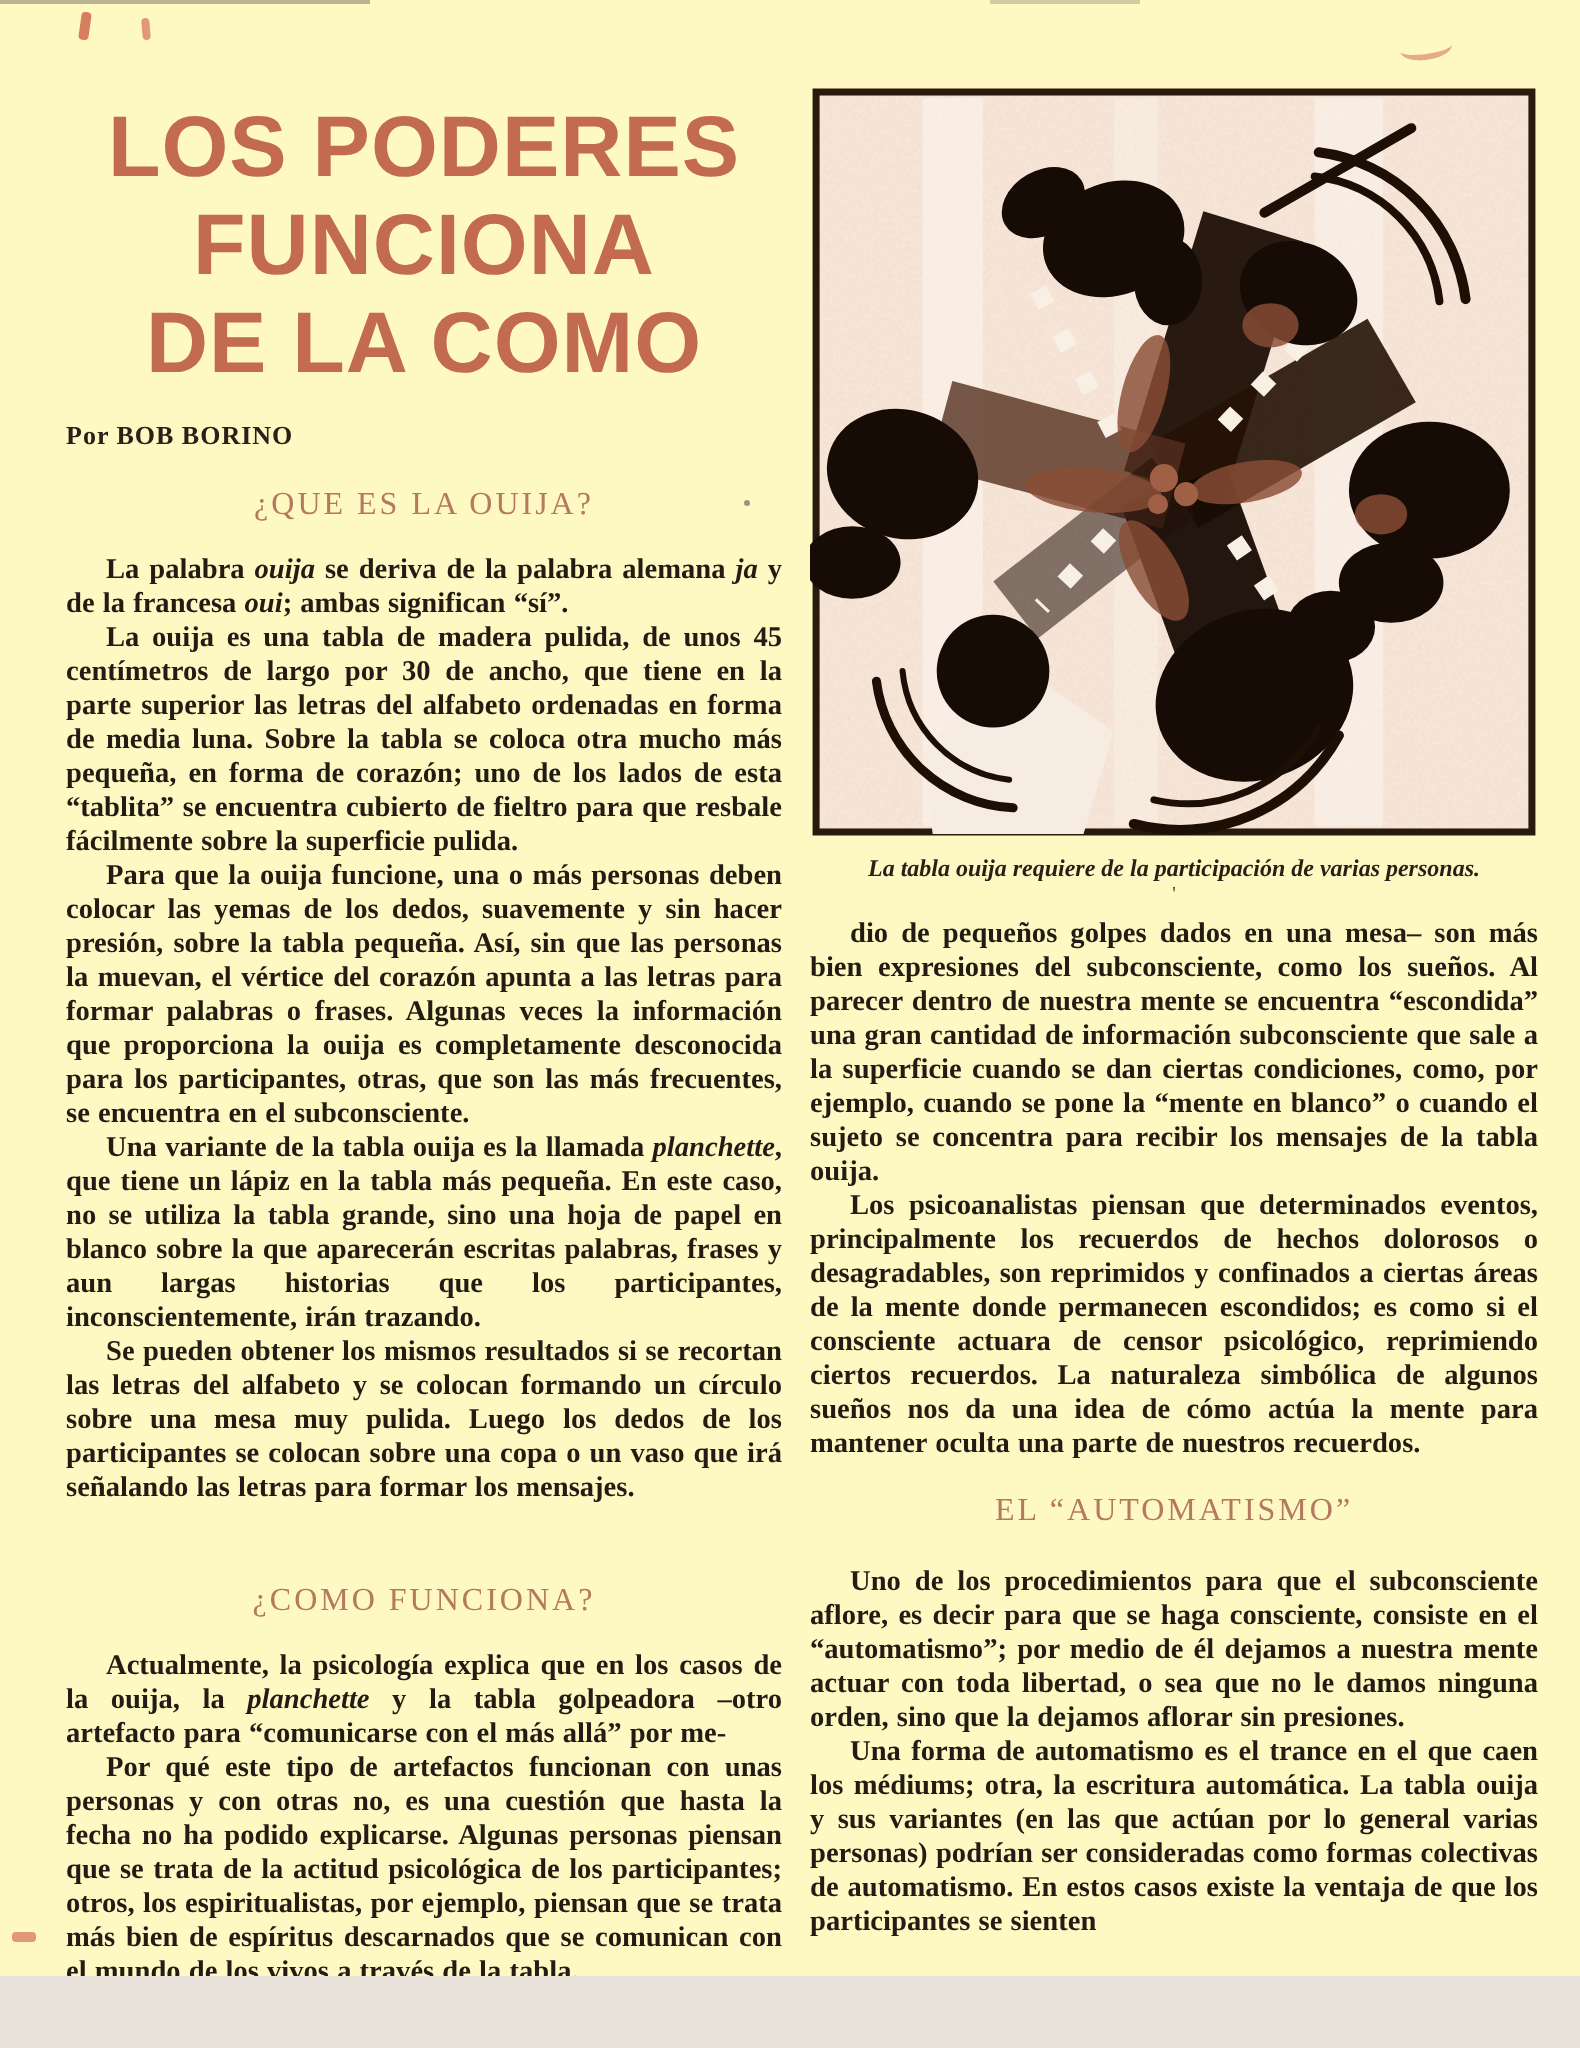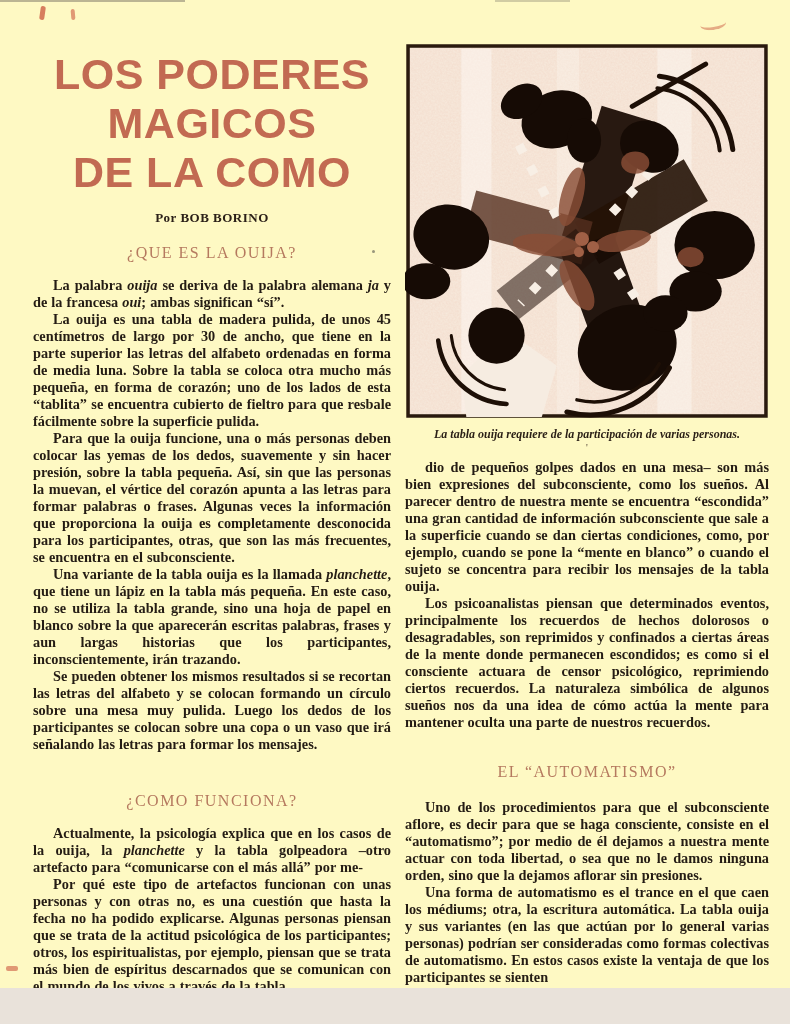--- a/index.html
+++ b/index.html
@@ -22,21 +22,20 @@
     font-family:"Liberation Sans", sans-serif;
     font-weight:700;
     font-size:43px;
     line-height:49px;
     text-align:center;
     color:#c26a52;
     margin:6px 0 0 0;
     letter-spacing:0.5px;
   }
   .byline{
-    text-align:center;
     font-size:13px;
     font-weight:700;
     margin-top:13px;
     color:#2b2018;
     letter-spacing:0.5px;
   }
   .section-heading{
     font-family:"Liberation Serif", serif;
     font-weight:400;
     font-size:16px;
@@ -97,21 +96,21 @@
   <div class="artifact a4"></div>
   <div class="artifact a5"></div>
   <div class="artifact a6"></div>
   <div class="artifact a7"></div>
 
   <div class="columns">
 
     <div class="col-left">
       <h1 class="title">
         <span style="display:block">LOS PODERES</span>
-        <span style="display:block">MAGICOS</span>
+        <span style="display:block">FUNCIONA</span>
         <span style="display:block">DE LA COMO</span>
       </h1>
       <div class="byline">Por BOB BORINO</div>
 
       <h2 class="section-heading">¿QUE ES LA OUIJA?</h2>
       <div class="body-text">
         <p>La palabra <i>ouija</i> se deriva de la palabra alemana <i>ja</i> y de la francesa <i>oui</i>; ambas significan “sí”.</p>
         <p>La ouija es una tabla de madera pulida, de unos 45 centímetros de largo por 30 de ancho, que tiene en la parte superior las letras del alfabeto ordenadas en forma de media luna. Sobre la tabla se coloca otra mucho más pequeña, en forma de corazón; uno de los lados de esta “tablita” se encuentra cubierto de fieltro para que resbale fácilmente sobre la superficie pulida.</p>
         <p>Para que la ouija funcione, una o más personas deben colocar las yemas de los dedos, suavemente y sin hacer presión, sobre la tabla pequeña. Así, sin que las personas la muevan, el vértice del corazón apunta a las letras para formar palabras o frases. Algunas veces la información que proporciona la ouija es completamente desconocida para los participantes, otras, que son las más frecuentes, se encuentra en el subconsciente.</p>
         <p>Una variante de la tabla ouija es la llamada <i>planchette</i>, que tiene un lápiz en la tabla más pequeña. En este caso, no se utiliza la tabla grande, sino una hoja de papel en blanco sobre la que aparecerán escritas palabras, frases y aun largas historias que los participantes, inconscientemente, irán trazando.</p>
@@ -198,21 +197,21 @@
         </svg>
         <figcaption class="caption">La tabla ouija requiere de la participación de varias personas.</figcaption>
       </figure>
       <div class="caption-tick">'</div>
 
       <div class="body-text rc-text">
         <p>dio de pequeños golpes dados en una mesa– son más bien expresiones del subconsciente, como los sueños. Al parecer dentro de nuestra mente se encuentra “escondida” una gran cantidad de información subconsciente que sale a la superficie cuando se dan ciertas condiciones, como, por ejemplo, cuando se pone la “mente en blanco” o cuando el sujeto se concentra para recibir los mensajes de la tabla ouija.</p>
         <p>Los psicoanalistas piensan que determinados eventos, principalmente los recuerdos de hechos dolorosos o desagradables, son reprimidos y confinados a ciertas áreas de la mente donde permanecen escondidos; es como si el consciente actuara de censor psicológico, reprimiendo ciertos recuerdos. La naturaleza simbólica de algunos sueños nos da una idea de cómo actúa la mente para mantener oculta una parte de nuestros recuerdos.</p>
       </div>
 
-      <h2 class="section-heading" style="margin-top:32px;margin-bottom:18px">EL “AUTOMATISMO”</h2>
+      <h2 class="section-heading" style="margin-top:16px;margin-bottom:18px">EL “AUTOMATISMO”</h2>
       <div class="body-text">
         <p>Uno de los procedimientos para que el subconsciente aflore, es decir para que se haga consciente, consiste en el “automatismo”; por medio de él dejamos a nuestra mente actuar con toda libertad, o sea que no le damos ninguna orden, sino que la dejamos aflorar sin presiones.</p>
         <p>Una forma de automatismo es el trance en el que caen los médiums; otra, la escritura automática. La tabla ouija y sus variantes (en las que actúan por lo general varias personas) podrían ser consideradas como formas colectivas de automatismo. En estos casos existe la ventaja de que los participantes se sienten</p>
       </div>
     </div>
 
   </div>
 </div>
 
 </body></html>

